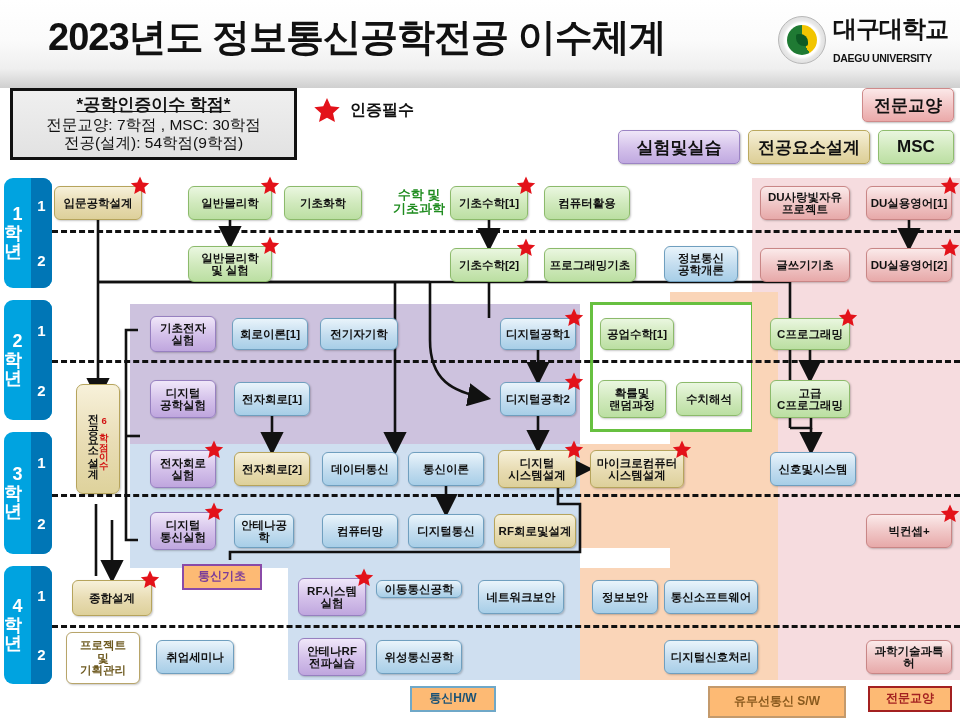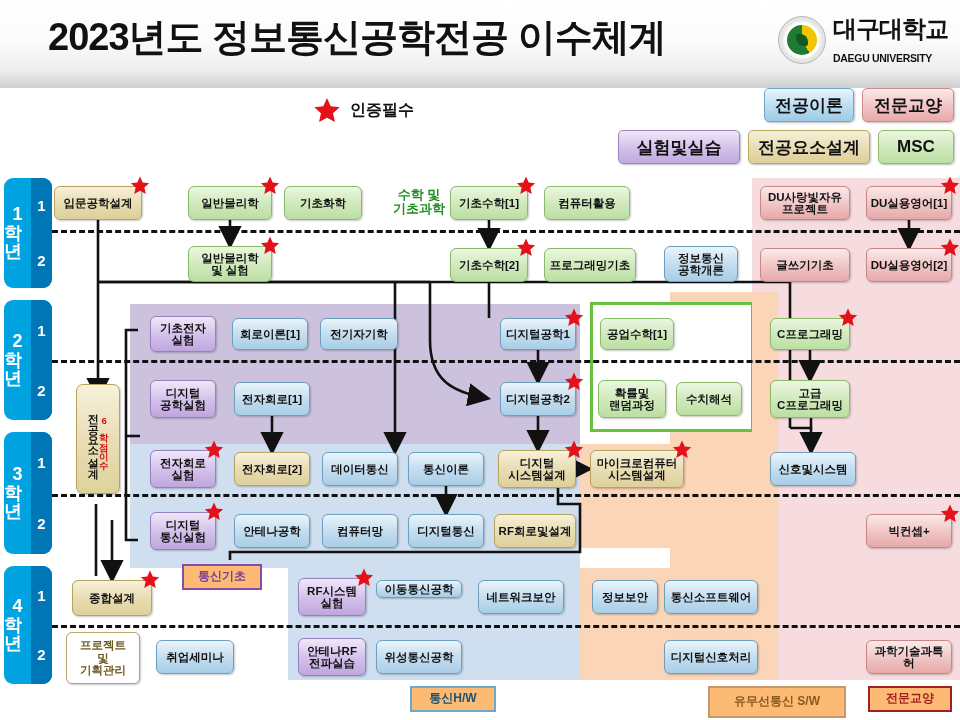--- a/index.html
+++ b/index.html
@@ -133,29 +133,33 @@
             <div class="logo-core"></div>
           </div>
       </div>
       <div class="logo-text">
         <span class="logo-kr">대구대학교</span>
         <span class="logo-en">DAEGU UNIVERSITY</span>
       </div>
     </div>
   </div>
 
+  <div class="credit-box">
+    <div class="credit-title">*공학인증이수 학점*</div>
+    <div class="credit-line">전문교양: 7학점 , MSC: 30학점</div>
+    <div class="credit-line">전공(설계): 54학점(9학점)</div>
+  </div>
 
   <div class="star-legend">
     <svg width="30" height="29" viewBox="0 0 24 24">
       <path d="M12 1.6l3.1 6.9 7.4.8-5.5 5 1.6 7.3L12 17.9 5.4 21.6 7 14.3 1.5 9.3l7.4-.8z" fill="#e3121a"></path>
     </svg>
     <span class="lbl">인증필수</span>
   </div>
 
-  <div class="chip c-theory" style="left:764px;top:88px;width:90px;height:34px;">전공이론</div>
   <div class="chip c-liberal" style="left:862px;top:88px;width:92px;height:34px;">전문교양</div>
   <div class="chip c-lab" style="left:618px;top:130px;width:122px;height:34px;">실험및실습</div>
   <div class="chip c-design" style="left:748px;top:130px;width:122px;height:34px;">전공요소설계</div>
   <div class="chip c-msc" style="left:878px;top:130px;width:76px;height:34px;">MSC</div>
 
   <div class="zone zone-purple" style="left:130px;top:304px;width:450px;height:148px;"></div>
   <div class="zone zone-blue" style="left:130px;top:444px;width:450px;height:124px;"></div>
   <div class="zone zone-blue" style="left:288px;top:568px;width:292px;height:112px;"></div>
   <div class="zone zone-orange" style="left:580px;top:444px;width:90px;height:104px;"></div>
   <div class="zone zone-orange" style="left:580px;top:568px;width:90px;height:112px;"></div>
@@ -412,21 +416,21 @@
       </svg>
       <div class="course t-theory" style="left: 770px; top: 452px; width: 86px; height: 34px;">
         <span>신호및시스템</span>
       </div>
       <div class="course t-lab" style="left: 150px; top: 512px; width: 66px; height: 38px;">
         <span>디지털<br>통신실험</span>
       </div>
       <svg class="star" width="22" height="21" viewBox="0 0 24 24" style="left: 203px; top: 501px;">
         <path d="M12 1.6l3.1 6.9 7.4.8-5.5 5 1.6 7.3L12 17.9 5.4 21.6 7 14.3 1.5 9.3l7.4-.8z" fill="#e3121a"></path>
       </svg>
-      <div class="course t-theory" style="left: 234px; top: 514px; width: 76px; height: 34px;">
+      <div class="course t-theory" style="left: 234px; top: 514px; width: 60px; height: 34px;">
         <span>안테나공학</span>
       </div>
       <div class="course t-theory" style="left: 322px; top: 514px; width: 76px; height: 34px;">
         <span>컴퓨터망</span>
       </div>
       <div class="course t-theory" style="left: 408px; top: 514px; width: 76px; height: 34px;">
         <span>디지털통신</span>
       </div>
       <div class="course t-design" style="left: 494px; top: 514px; width: 82px; height: 34px;">
         <span>RF회로및설계</span>

